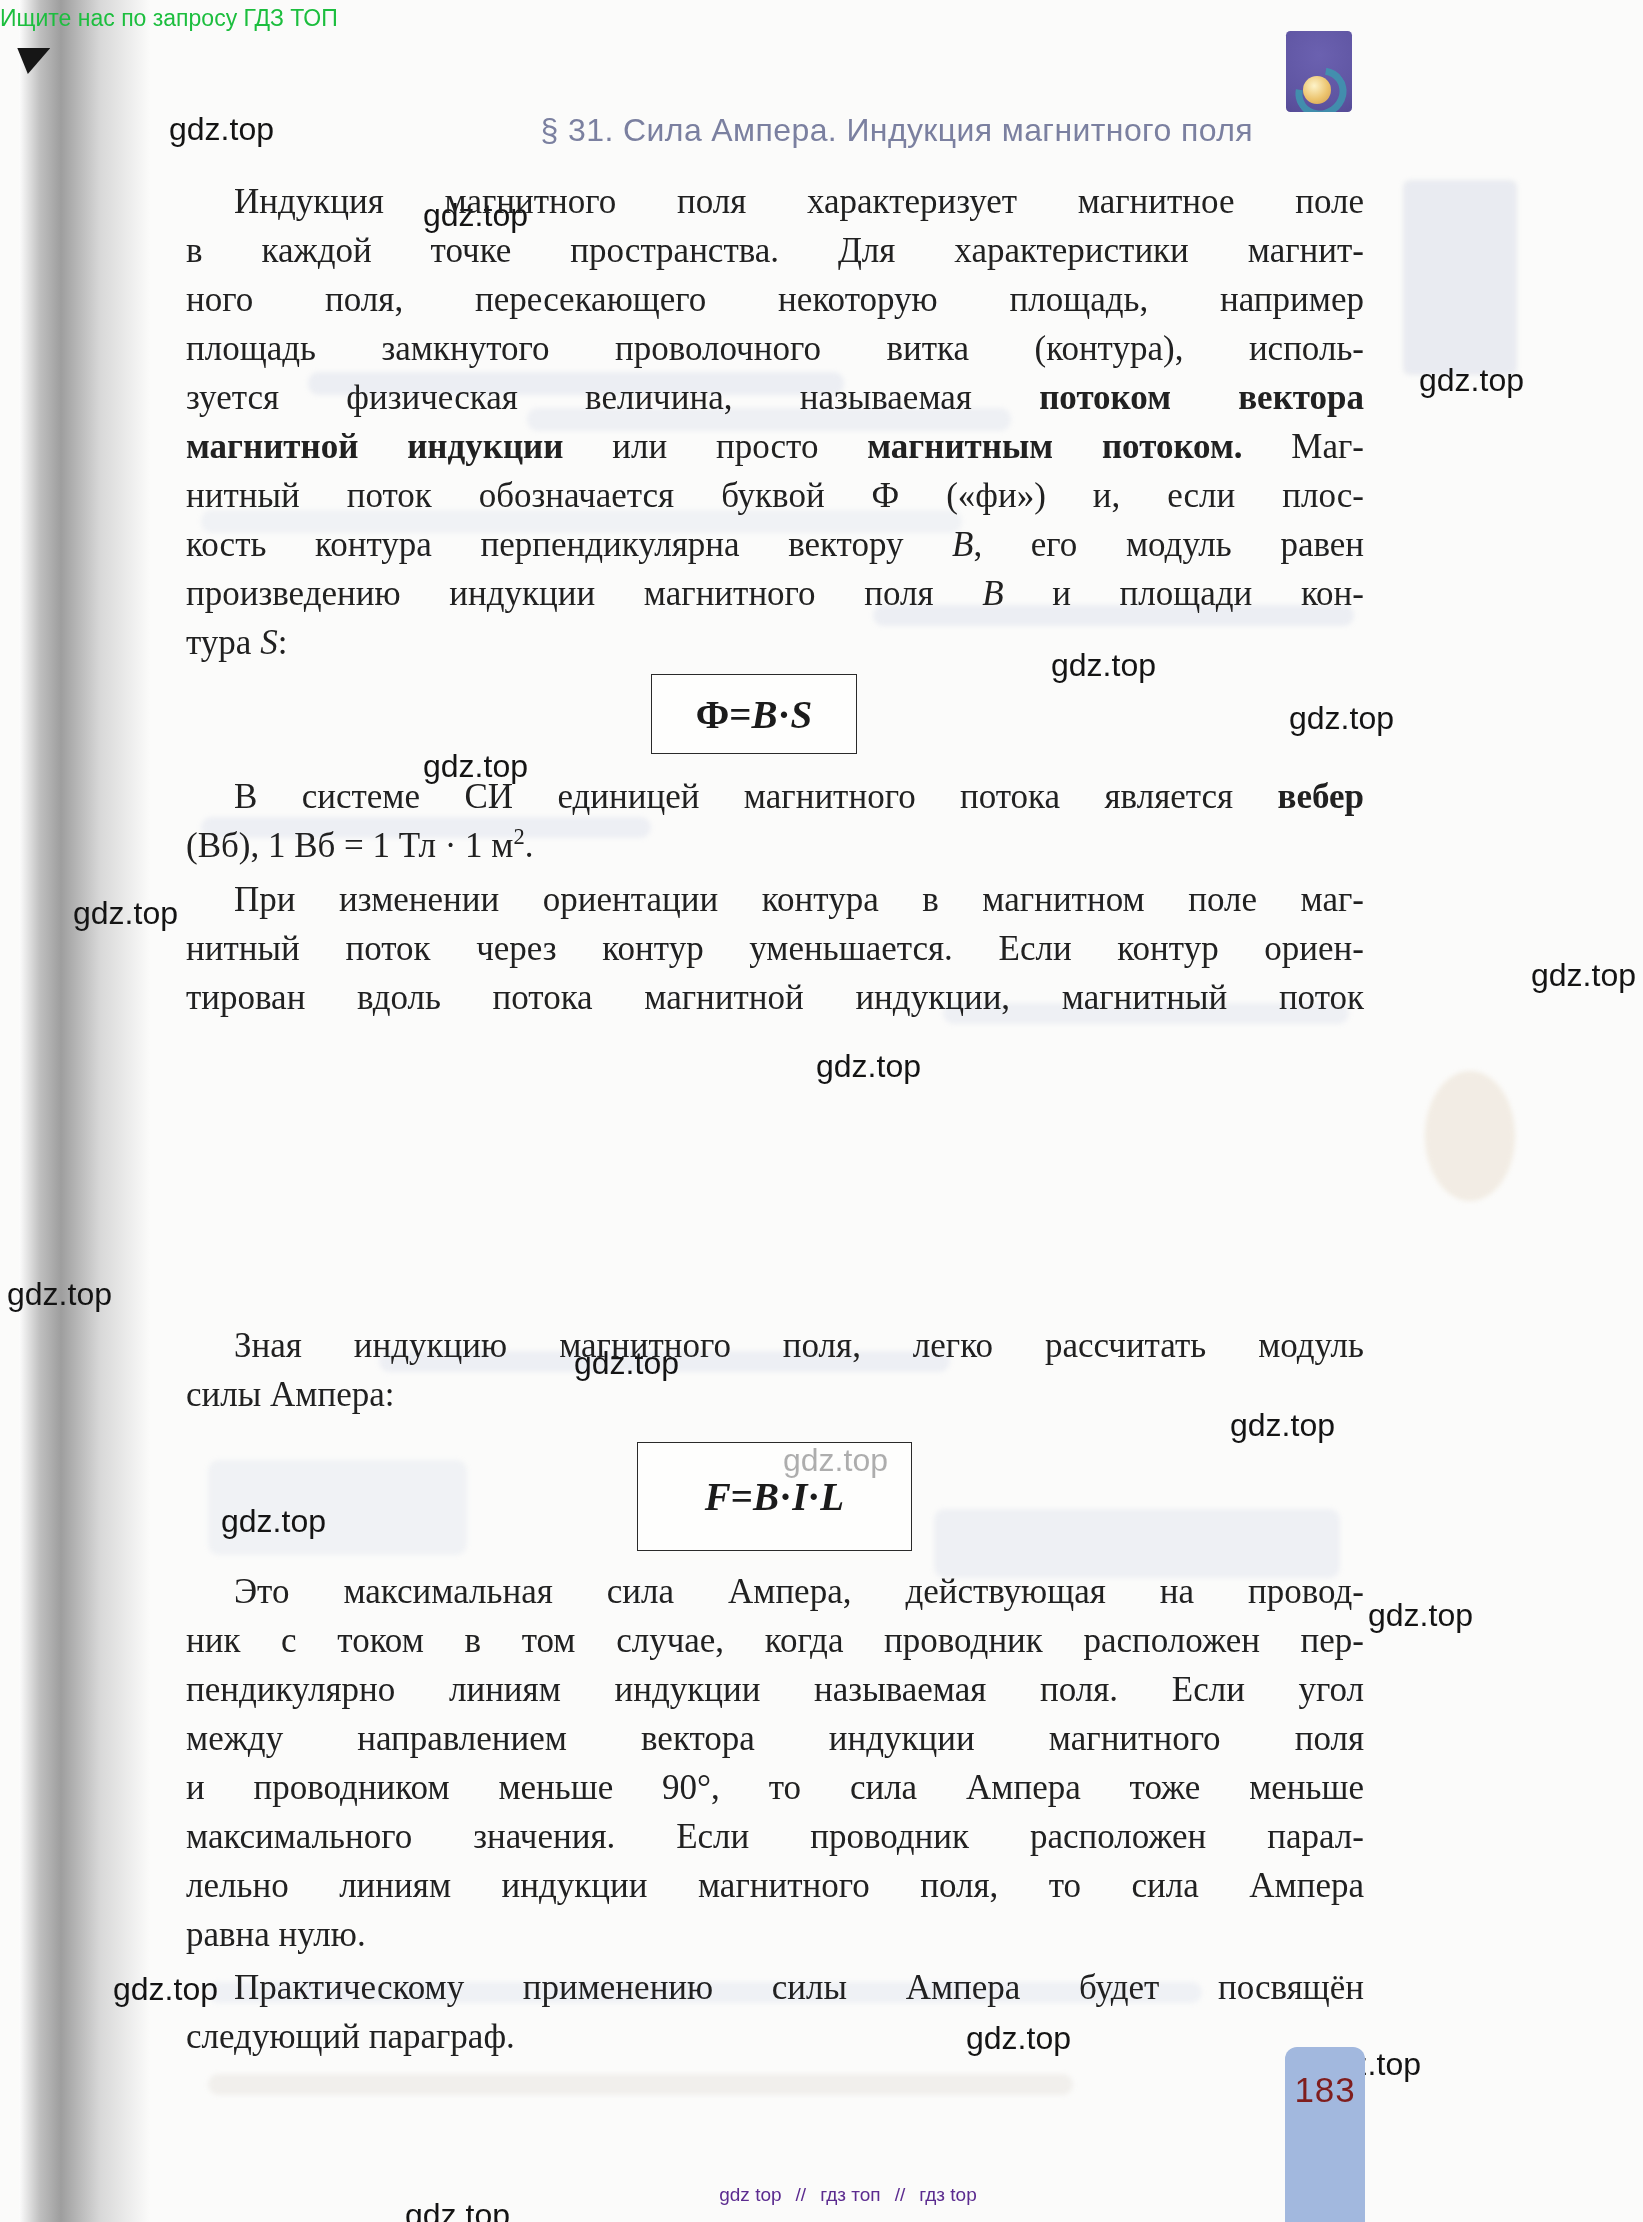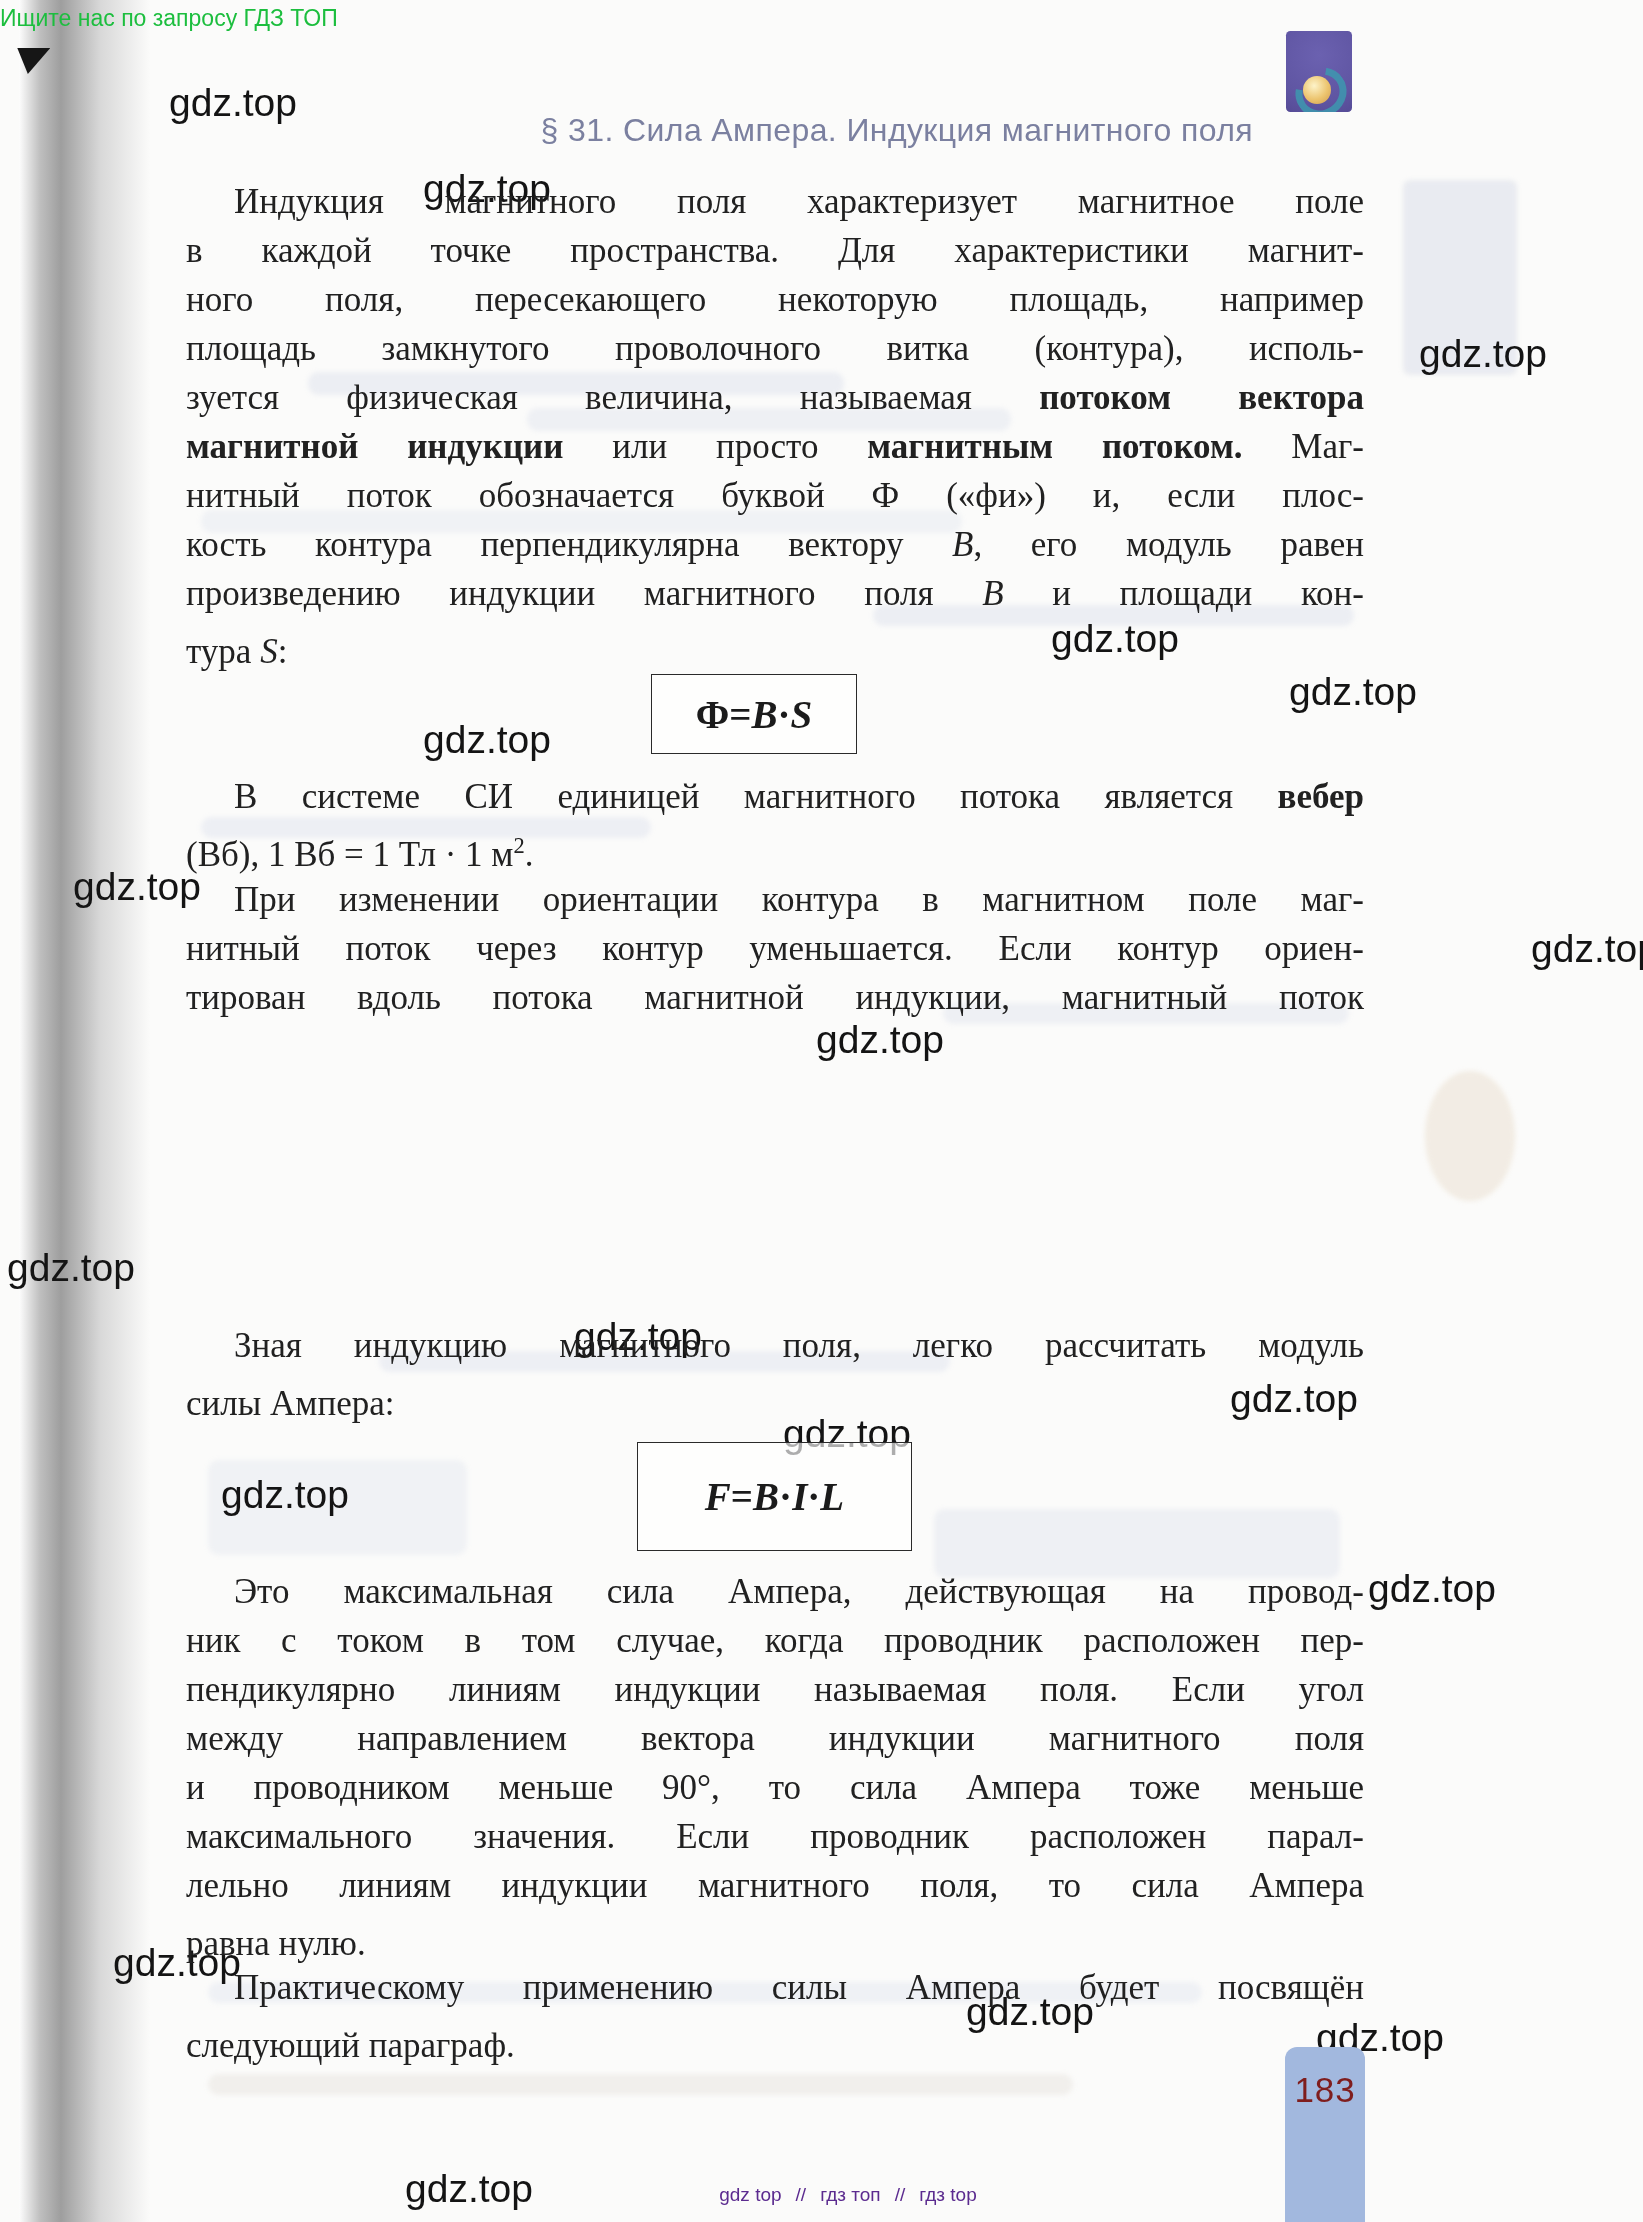--- a/index.html
+++ b/index.html
@@ -17,25 +17,25 @@
   .section-title{position:absolute;top:112px;right:391px;font-family:"Liberation Sans",sans-serif;
           font-size:32px;color:var(--header-slate,#7b80a0);letter-spacing:0.4px;white-space:nowrap;}
   
   .thumb{position:absolute;left:1286px;top:31px;width:66px;height:81px;border-radius:4.3px;
          background:radial-gradient(circle at 50% 30%, #6b61b0, #5f55a2 70%, #554b96);overflow:hidden;}
   .thumb-swirl{position:absolute;left:14%;top:46%;width:38px;height:35px;border-radius:50%;
          border:7px solid rgba(62,152,176,.85);border-top-color:transparent;transform:rotate(-35deg);}
   .thumb-sphere{position:absolute;left:25%;top:55%;width:28px;height:28px;border-radius:50%;
          background:radial-gradient(circle at 40% 35%, #fdf3c9, #ecc46e 55%, #cf9a4e);}
   
-  .watermark{position:absolute;font-family:"Liberation Sans",sans-serif;font-size:39px;color:#141414;white-space:nowrap;}
+  .watermark{position:absolute;font-family:"Liberation Sans",sans-serif;font-size:32px;color:#141414;white-space:nowrap;margin-top:30px;}
   
   .para{position:absolute;left:186px;width:1178px;font-size:35px;line-height:49px;color:#212121;}
   .para .line{text-align:justify;text-align-last:justify;height:49px;}
-  .para .line.last{text-align-last:left;margin-top:9px;}
+  .para .line.last{text-align-last:left;}
   .para .line.indent{padding-left:48px;}
   span.b{font-weight:bold;}
   span.i{font-style:italic;}
   span.bi{font-weight:bold;font-style:italic;}
   span.sup{vertical-align:super;font-size:22.5px;line-height:0;}
   
   .formula-box{position:absolute;border:1.7px solid #2a2a2a;display:flex;align-items:center;justify-content:center;
          font-size:39px;color:#1b1b1b;background:rgba(255,255,255,.65);}
   #formula-flux{left:651px;top:674px;width:204px;height:78px;}
   #formula-ampere{left:637px;top:1442px;width:273px;height:107px;}

